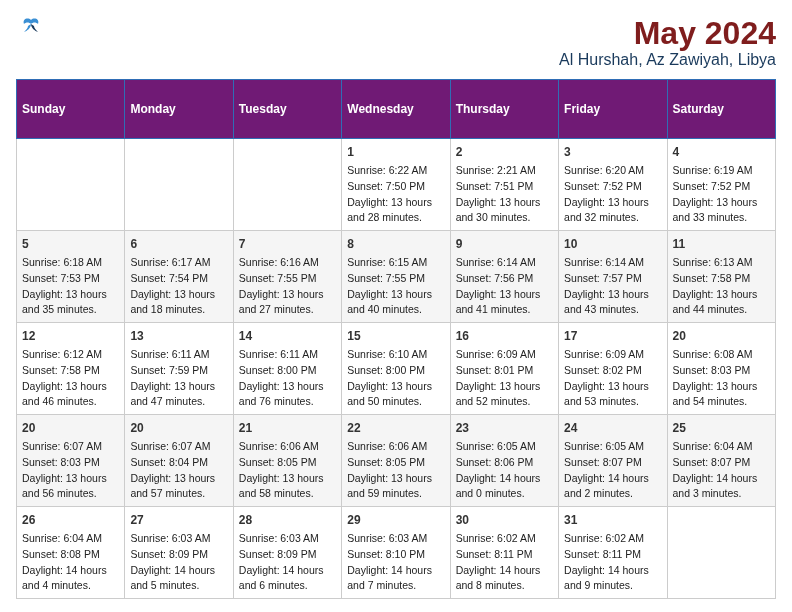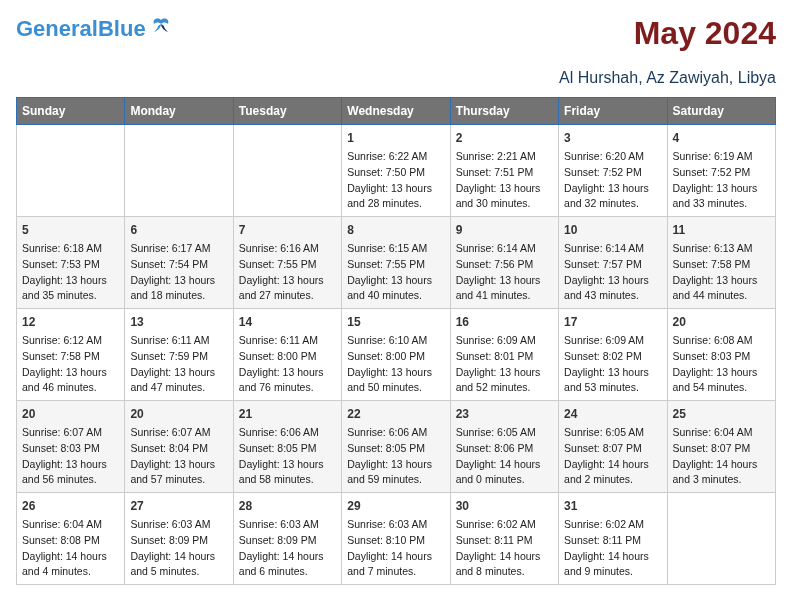--- a/index.html
+++ b/index.html
@@ -36,32 +36,31 @@
     .title-block h1 {
       font-size: 32px;
       font-weight: bold;
       color: #7f1d1d;
       line-height: 1.1;
     }
     .title-block h2 {
       font-size: 16px;
       font-weight: normal;
       color: #1a3a5c;
-      margin-top: 18px;
     }
     table {
       width: 100%;
       border-collapse: collapse;
       font-size: 11px;
     }
     thead tr th {
-      background-color: #737373;
+      background-color: #701a75;
       color: #fff;
       text-align: left;
-      padding: 6px 5px;
+      padding: 22px 5px;
       font-size: 12px;
       font-weight: bold;
       border: 1px solid #2f6db5;
     }
     tbody tr td {
       border: 1px solid #ccc;
       vertical-align: top;
       padding: 4px 5px;
       min-height: 80px;
       height: 85px;
@@ -87,23 +86,20 @@
       color: #222;
       line-height: 1.5;
     }
   </style>
 </head>
 <body>
 
 <div class="header">
   <div class="logo">
     <div style="display:flex;align-items:center;">
-      <span class="logo-text">
-        <span>General</span><span style="color:#3a8fd4">Blue</span>
-      </span>
       <span style="margin-left:4px;">
         <svg width="22" height="22" viewBox="0 0 22 22">
           <path d="M11 4 C14 1, 20 3, 18 8 C16 6, 13 6, 11 8 C9 6, 6 6, 4 8 C2 3, 8 1, 11 4Z" fill="#3a8fd4"></path>
           <path d="M11 8 C11 12, 7 15, 4 16 C6 14, 8 12, 8 10Z" fill="#3a8fd4"></path>
           <path d="M11 8 C11 12, 15 15, 18 16 C16 14, 14 12, 14 10Z" fill="#1a3a5c"></path>
         </svg>
       </span>
     </div>
   </div>
   <div class="title-block">

